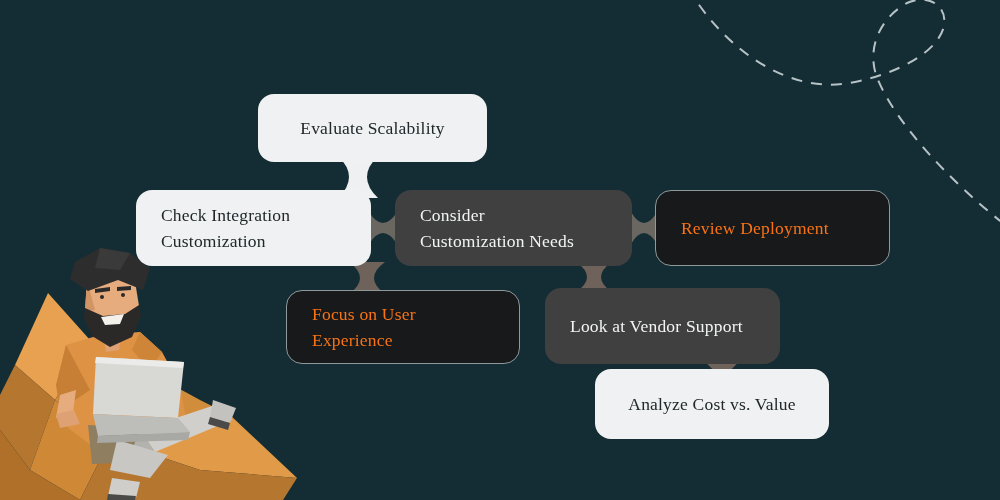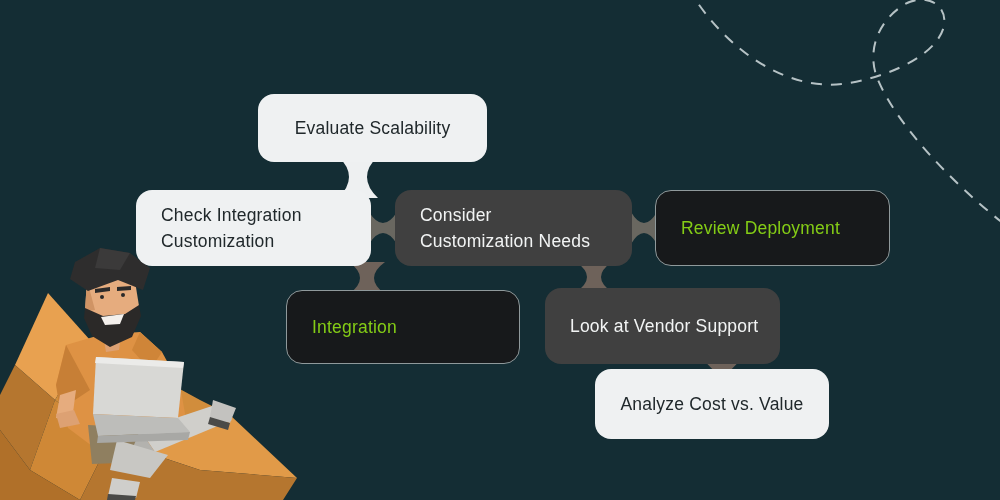--- a/index.html
+++ b/index.html
@@ -14,22 +14,22 @@
   .card{
     position:absolute;z-index:2;
     border-radius:16px;
     display:flex;flex-direction:column;justify-content:center;
     padding:8px 25px;box-sizing:border-box;
     font-size:17.5px;line-height:1.5;letter-spacing:.2px;
   }
   .card.center{align-items:center;text-align:center;padding:0 10px;}
   .card.light{background:#eff1f2;color:#20282b;}
   .card.slate{background:#404040;color:#f2f4f4;}
-  .card.dark{background:#17191b;color:#84cc16;border:1px solid #8f999b;}
-  .line{white-space:nowrap;}
+  .card.dark{background:#17191b;color:#f97316;border:1px solid #8f999b;}
+  .line{white-space:nowrap;font-family:Liberation Serif, serif;}
 </style>
 </head>
 <body>
 
 <div class="stage">
 
   <svg class="layer" width="1000" height="500" viewBox="0 0 1000 500">
 
     <path d="M 688,-12 C 724,48 786,94 850,83 C 898,74 938,52 944,26
              C 948,2 922,-8 902,6 C 878,22 866,52 878,80
@@ -126,21 +126,22 @@
   <div class="card slate" style="left:395px;top:190px;width:237px;height:76px">
     <div class="line">Consider</div>
     <div class="line">Customization Needs</div>
   </div>
 
   <div class="card dark" style="left:655px;top:190px;width:235px;height:76px">
     <div class="line">Review Deployment</div>
   </div>
 
   <div class="card dark" style="left:286px;top:290px;width:234px;height:74px">
-    <div class="line">Integration</div>
+    <div class="line">Focus on User</div>
+    <div class="line">Experience</div>
   </div>
 
   <div class="card slate" style="left:545px;top:288px;width:235px;height:76px">
     <div class="line">Look at Vendor Support</div>
   </div>
 
   <div class="card light center" style="left:595px;top:369px;width:234px;height:70px">
     <div class="line">Analyze Cost vs. Value</div>
   </div>
 

